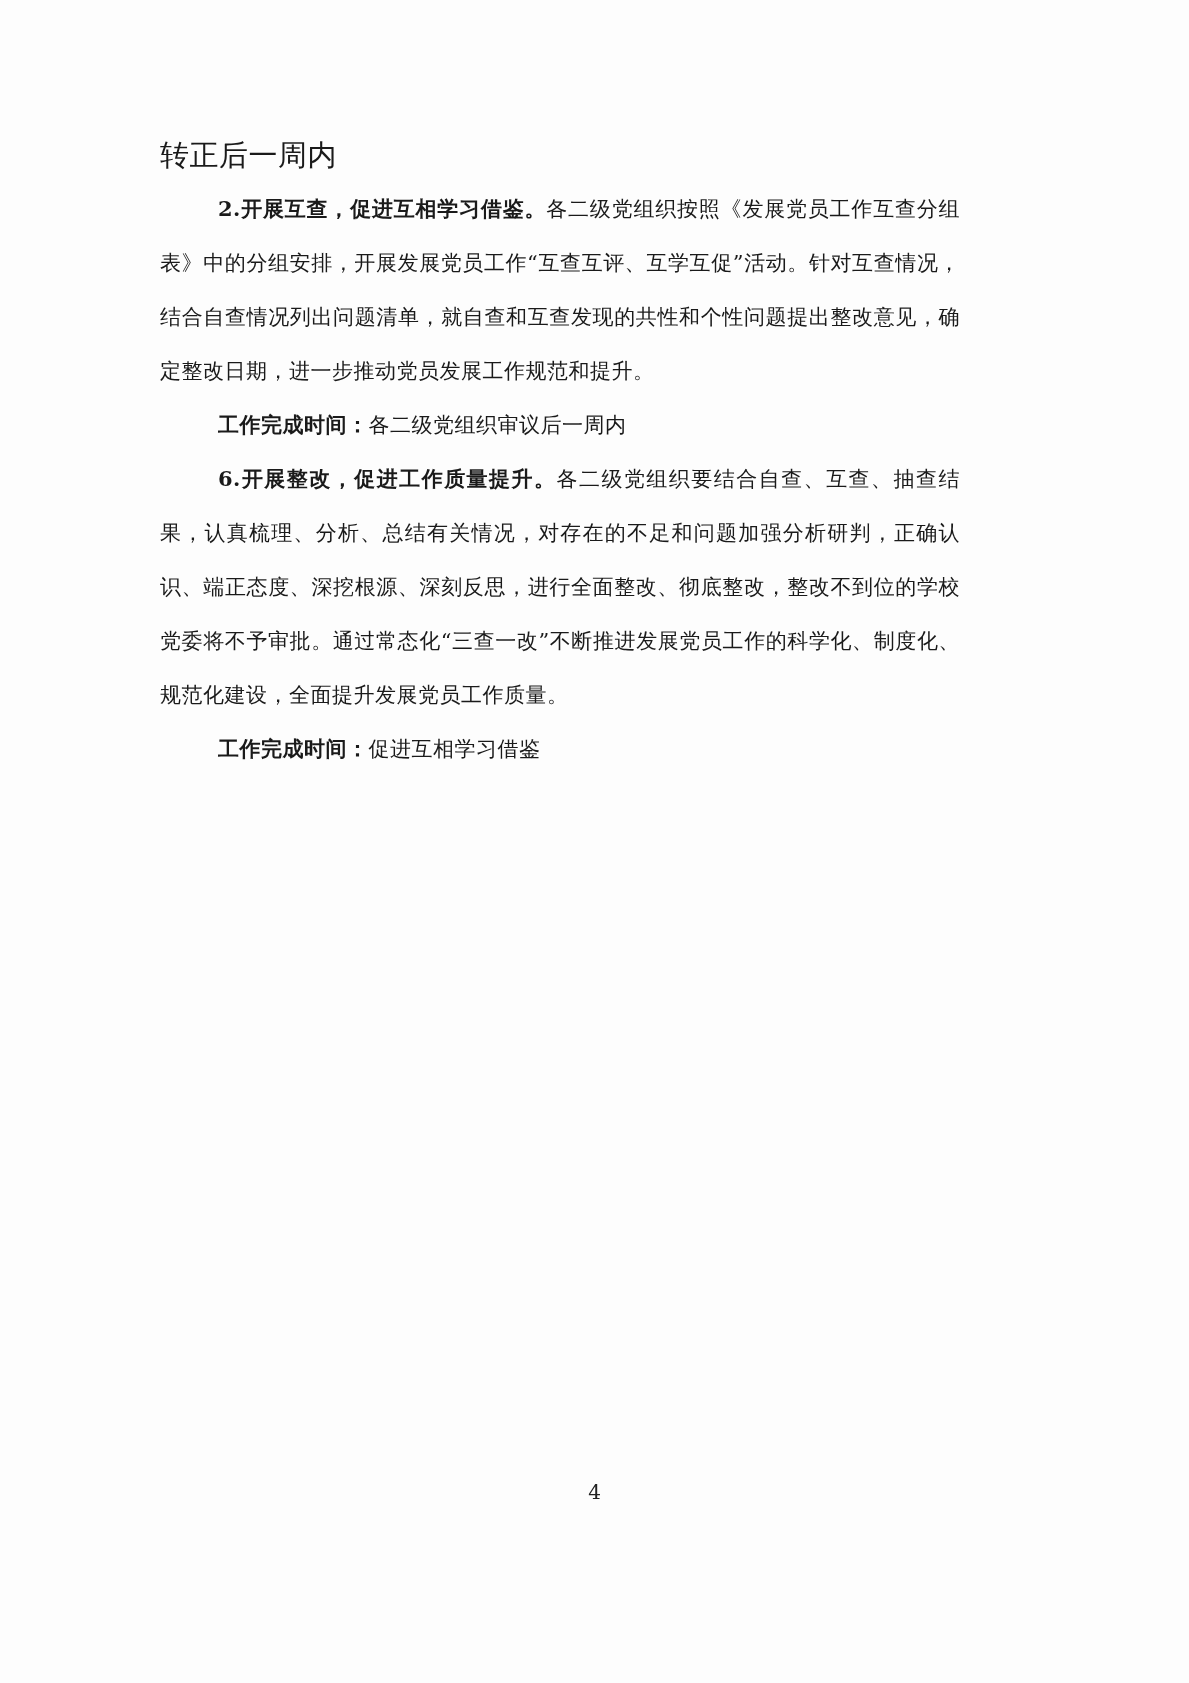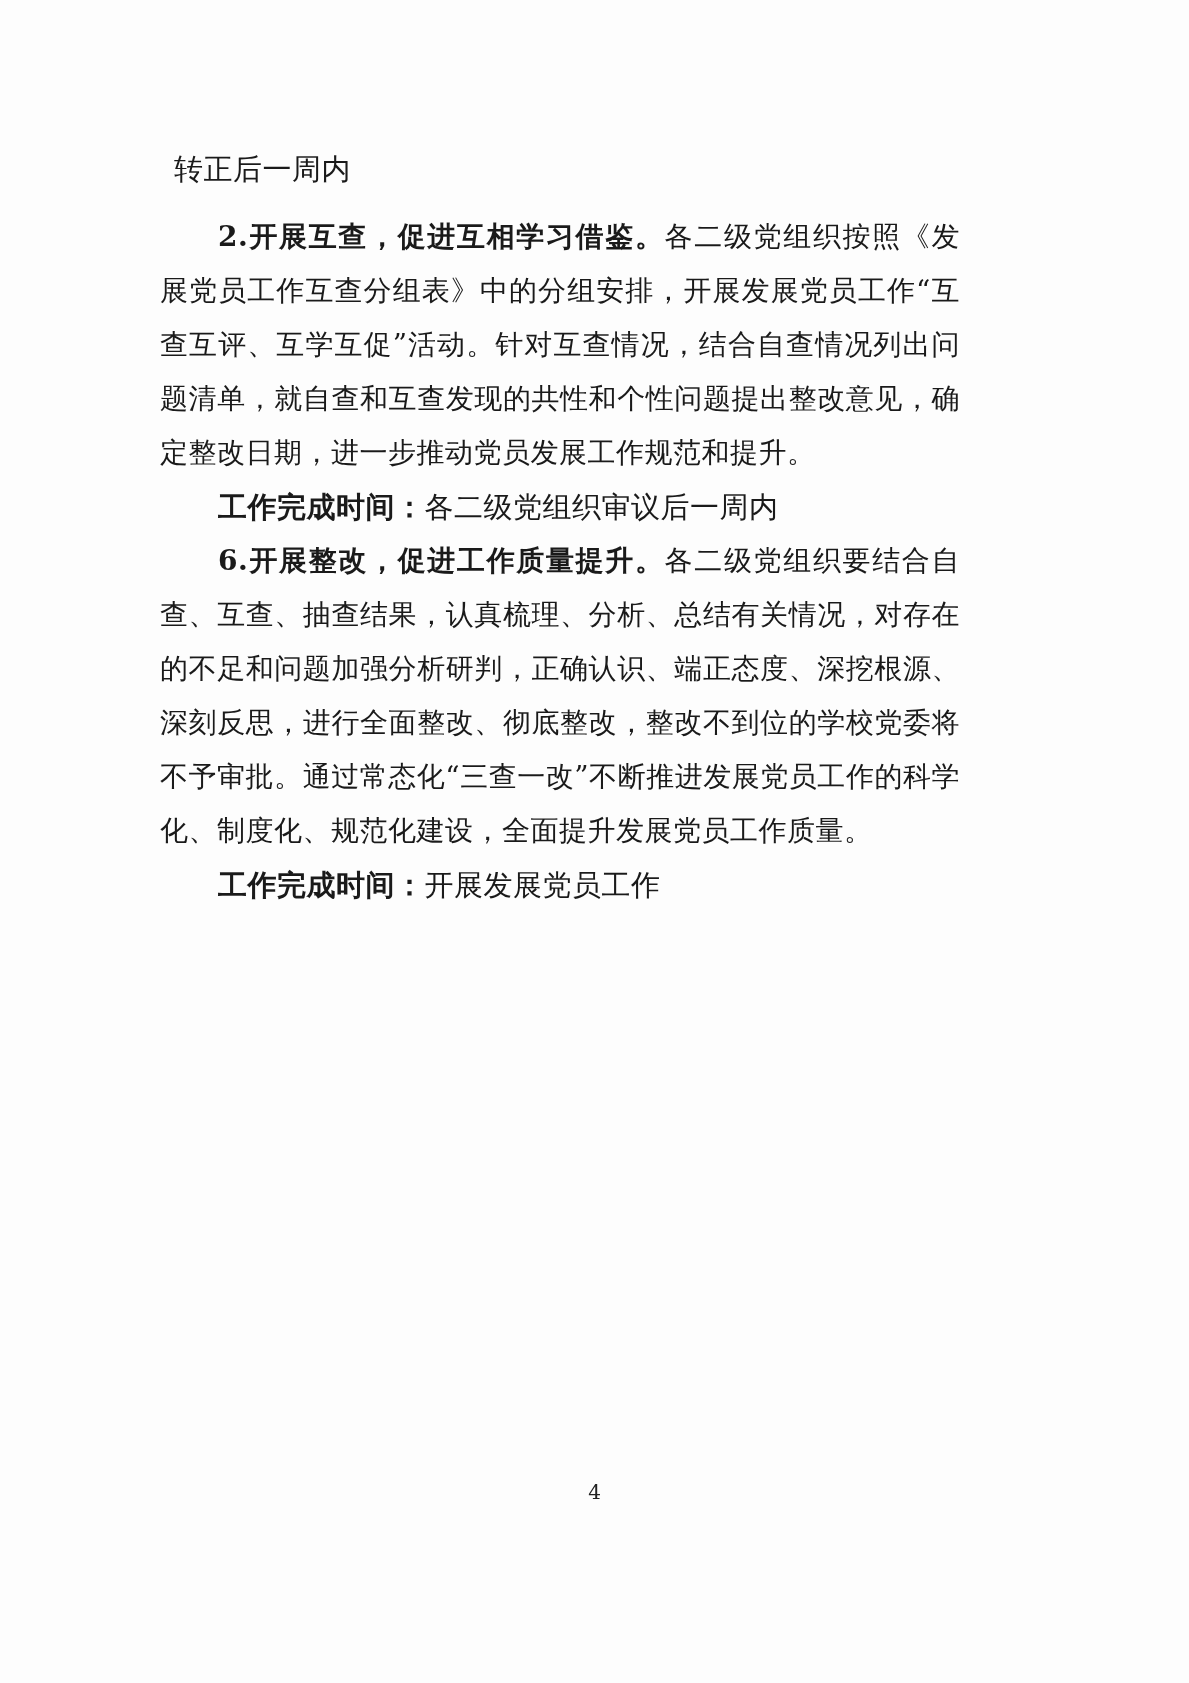--- a/index.html
+++ b/index.html
@@ -17,35 +17,35 @@
     font-family: "DejaVu Serif", "Liberation Serif", serif;
     color: #1a1a1a;
   }
   .content {
     position: absolute;
     left: 160px;
     top: 128px;
     width: 800px;
   }
   .para {
-    font-size: 28px;
+    font-size: 21px;
     line-height: 54px;
     text-align: justify;
     text-justify: inter-ideograph;
     margin: 0 0 0 0;
     letter-spacing: 0.5px;
   }
   .indent {
     text-indent: 58px;
   }
   .bold-lead {
     font-weight: bold;
   }
   .label-line {
-    font-size: 29px;
+    font-size: 21px;
     line-height: 54px;
     text-indent: 58px;
     margin: 0;
     letter-spacing: 0.5px;
   }
   .label-line .lbl {
     font-weight: bold;
   }
   .page-number {
     position: absolute;
@@ -53,21 +53,21 @@
     right: 0;
     top: 1480px;
     text-align: center;
     font-size: 20px;
     font-family: "DejaVu Serif", "Liberation Serif", serif;
     color: #222;
   }
   .first-line {
     font-size: 29px;
     line-height: 54px;
-    margin: 14px;
+    margin: 0;
     letter-spacing: 0.5px;
   }
 </style>
 </head>
 <body>
 
 <div class="page">
 
   <div class="content">
 
@@ -83,20 +83,20 @@
       <span class="lbl">工作完成时间：</span><span>各二级党组织审议后一周内</span>
     </p>
 
 
 
     <p class="para indent">
       <span class="bold-lead">6.开展整改，促进工作质量提升。</span><span>各二级党组织要结合自查、互查、抽查结果，认真梳理、分析、总结有关情况，对存在的不足和问题加强分析研判，正确认识、端正态度、深挖根源、深刻反思，进行全面整改、彻底整改，整改不到位的学校党委将不予审批。通过常态化“三查一改”不断推进发展党员工作的科学化、制度化、规范化建设，全面提升发展党员工作质量。</span>
     </p>
 
     <p class="label-line">
-      <span class="lbl">工作完成时间：</span><span>开展发展党员工作</span>
+      <span class="lbl">工作完成时间：</span><span>促进互相学习借鉴</span>
     </p>
 
   </div>
 
   <div class="page-number">4</div>
 
 </div>
 
 </body></html>

